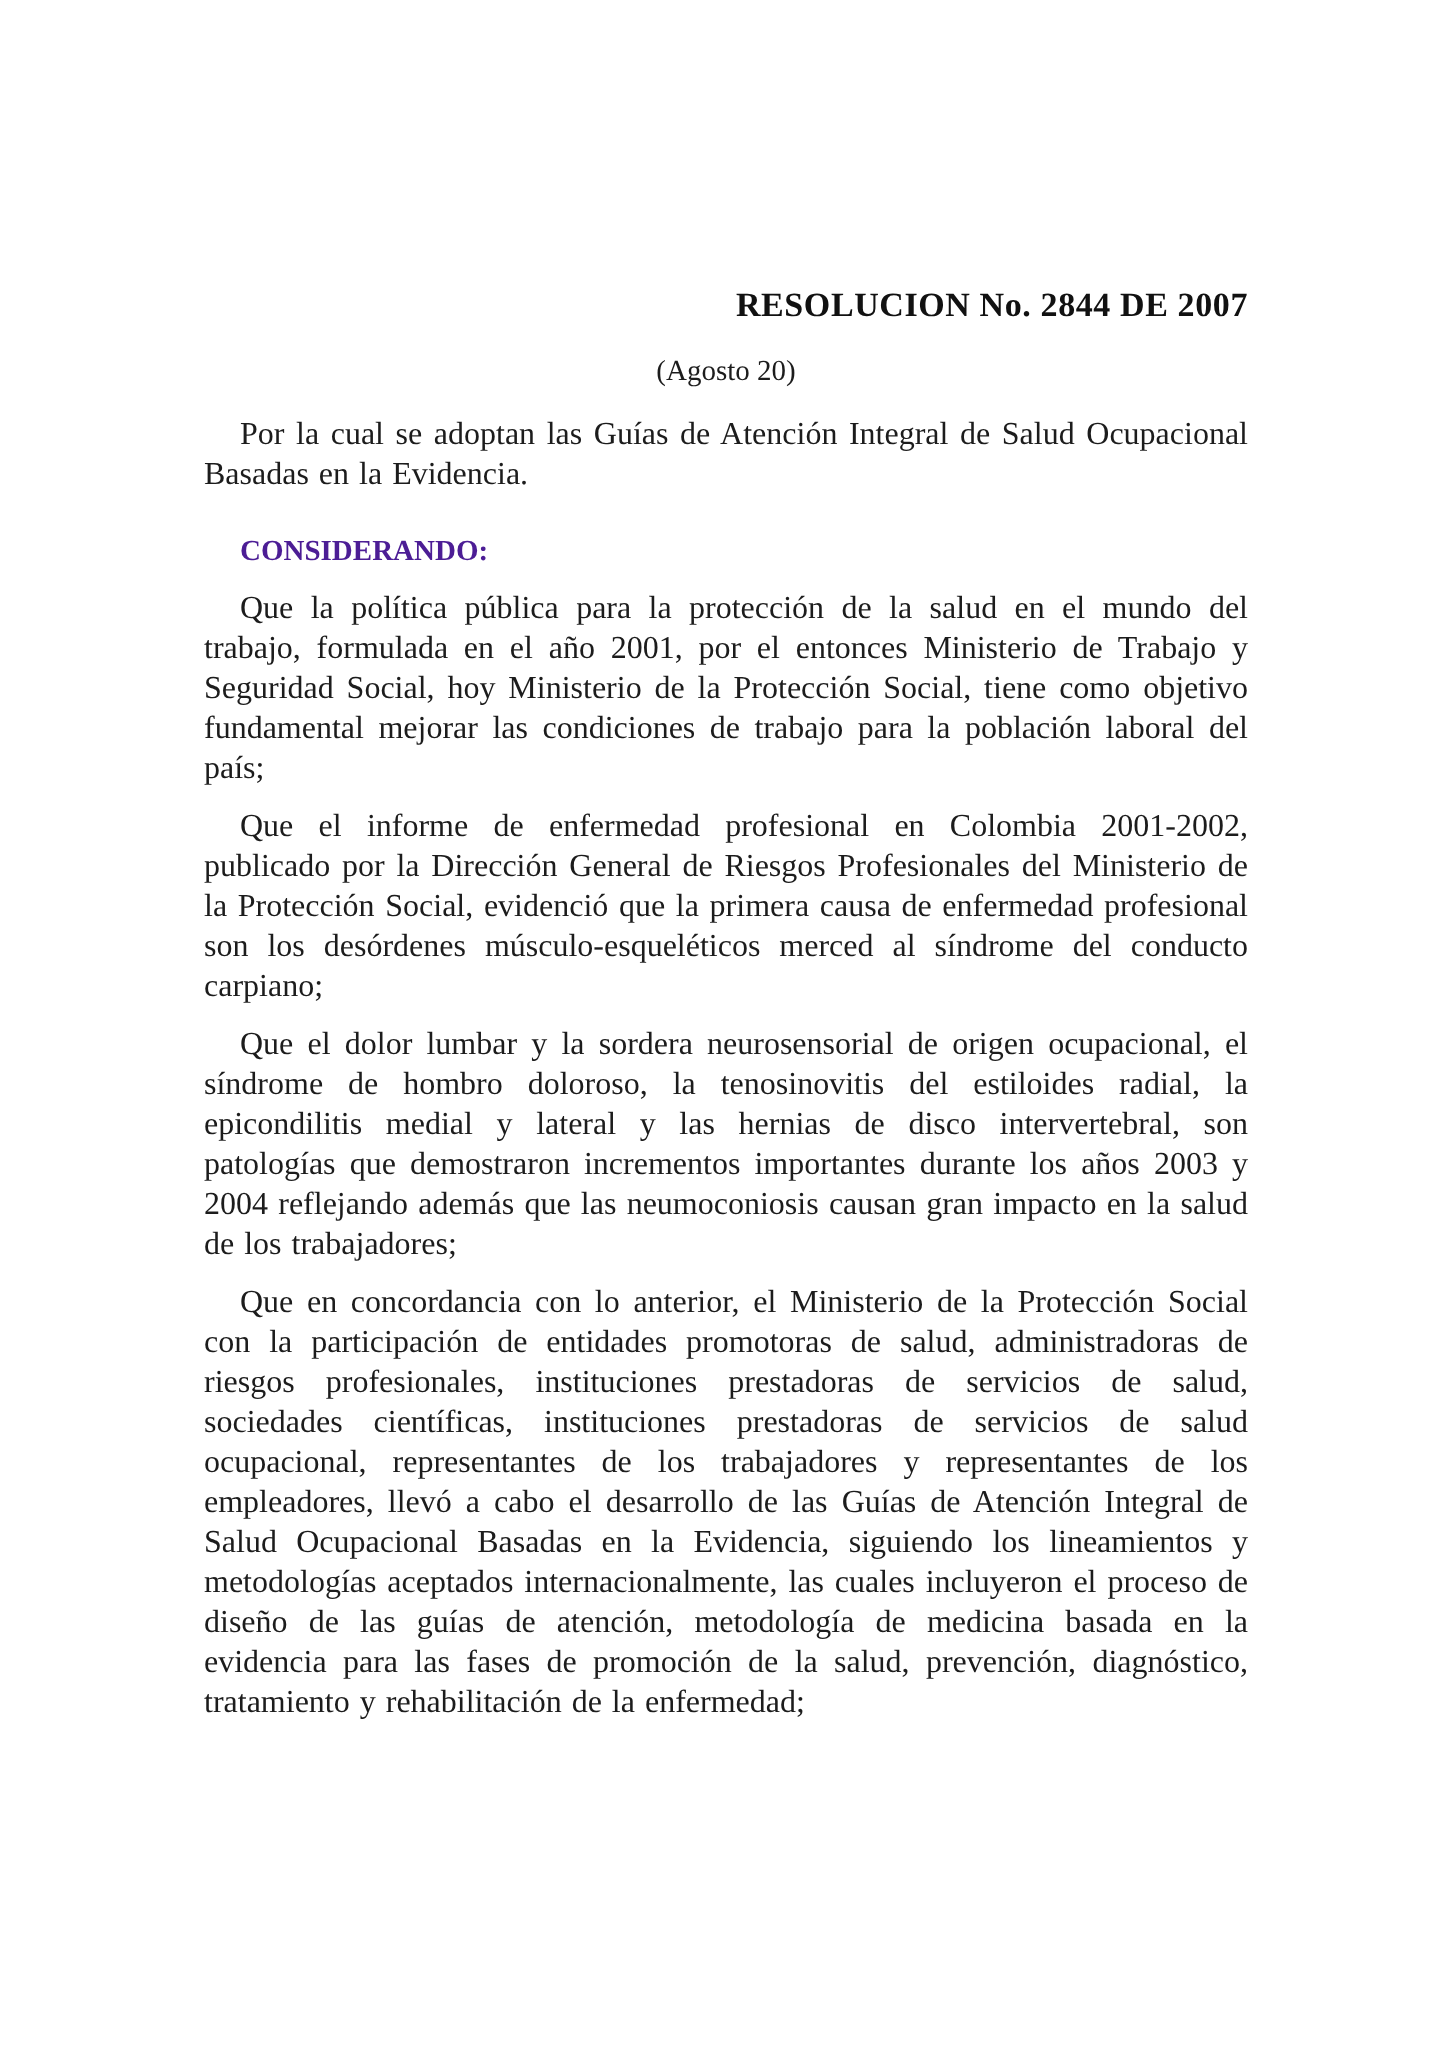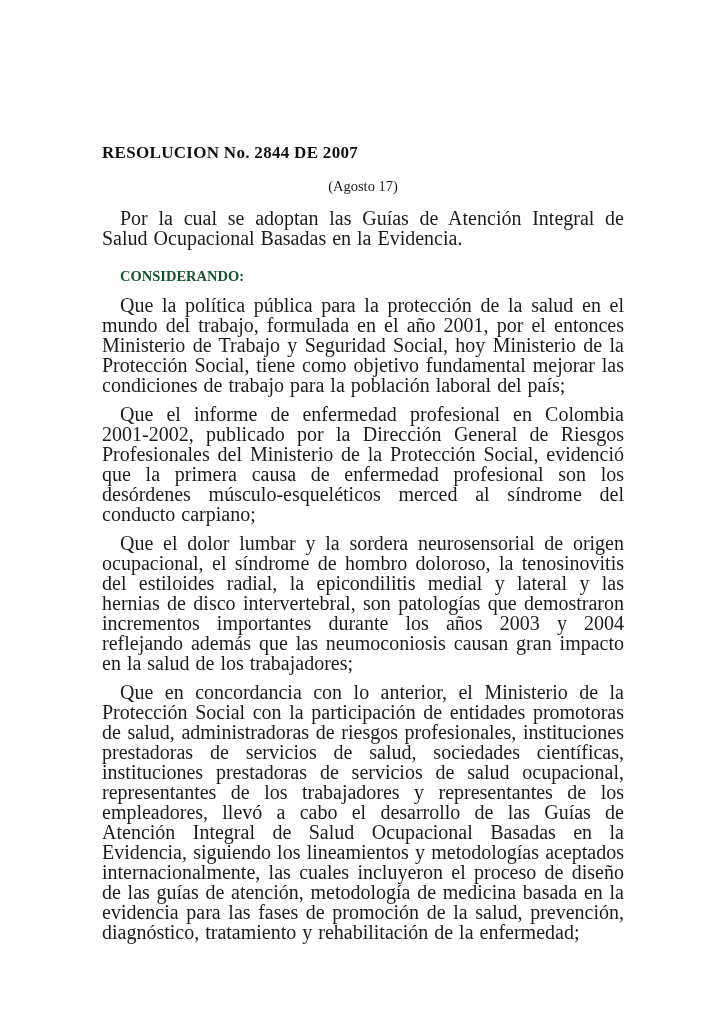--- a/index.html
+++ b/index.html
@@ -13,59 +13,59 @@
     height: 1024px;
     background: #ffffff;
     overflow: hidden;
     font-family: "Liberation Serif", "DejaVu Serif", serif;
     color: #1c1c1c;
     box-sizing: border-box;
     padding: 142px 100px 0 102px;
   }
   .doc-title {
     margin: 0 0 12px 0;
-    text-align: left;
+    text-align: right;
     font-size: 17px;
     line-height: 22px;
     font-weight: bold;
     letter-spacing: 0.3px;
     color: #111111;
   }
   .doc-dateline {
     margin: 0 0 12px 0;
     text-align: center;
     font-size: 14.5px;
     line-height: 20px;
     font-weight: normal;
   }
   .para {
     margin: 0 0 9px 0;
-    font-size: 20px;
+    font-size: 16px;
     line-height: 20px;
     text-align: justify;
     text-indent: 18px;
     word-spacing: 1px;
   }
   .considering-heading {
     margin: 18px 0 9px 0;
     font-size: 14.5px;
     line-height: 20px;
     font-weight: bold;
     text-indent: 18px;
-    color: #14532d;
+    color: #4c1d95;
   }
 </style>
 </head>
 <body>
 
 <div class="page">
 
   <h1 class="doc-title">RESOLUCION No. 2844 DE 2007</h1>
 
-  <div class="doc-dateline">(Agosto 17)</div>
+  <div class="doc-dateline">(Agosto 20)</div>
 
   <p class="para">Por la cual se adoptan las Guías de Atención Integral de Salud Ocupacional Basadas en la Evidencia.</p>
 
 
   <div class="considering-heading">CONSIDERANDO:</div>
 
   <p class="para">Que la política pública para la protección de la salud en el mundo del trabajo, formulada en el año 2001, por el entonces Ministerio de Trabajo y Seguridad Social, hoy Ministerio de la Protección Social, tiene como objetivo fundamental mejorar las condiciones de trabajo para la población laboral del país;</p>
 
 
   <p class="para">Que el informe de enfermedad profesional en Colombia 2001-2002, publicado por la Dirección General de Riesgos Profesionales del Ministerio de la Protección Social, evidenció que la primera causa de enfermedad profesional son los desórdenes músculo-esqueléticos merced al síndrome del conducto carpiano;</p>

